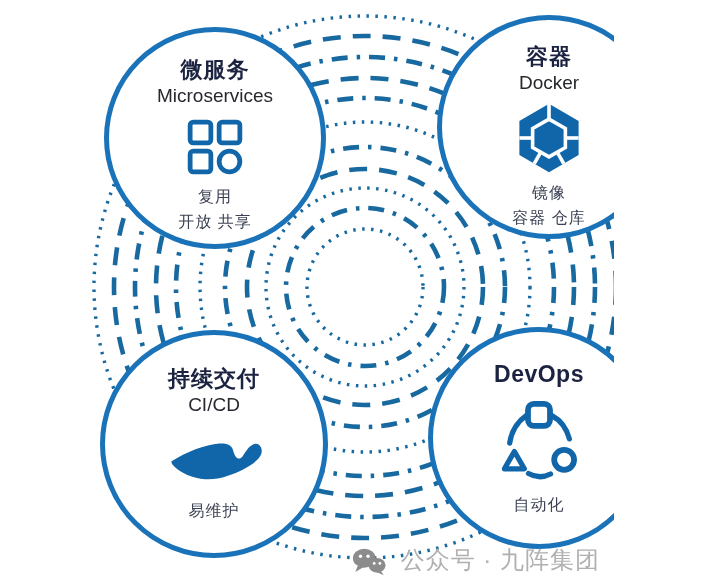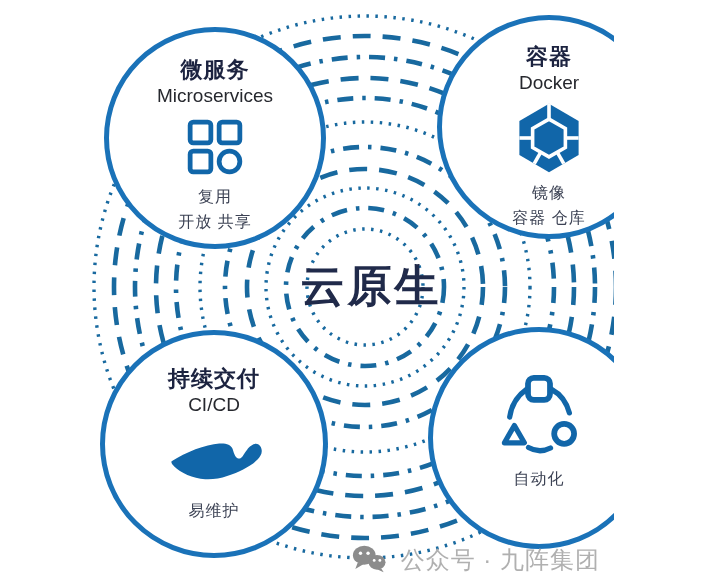--- a/index.html
+++ b/index.html
@@ -24,21 +24,21 @@
   .icon-grid{margin:10px 0 8px 0;}
   .icon-cube{margin:7px 0 6px 0;}
   .icon-hand{margin:13px 0 11px 0;}
   .icon-devops{margin:13px 0 10px 0;}
   #center-label{
     position:absolute;left:371px;top:286px;transform:translate(-50%,-50%);z-index:2;
     font-size:44px;font-weight:700;color:#202a4a;letter-spacing:3px;white-space:nowrap;
   }
   #watermark{
     position:absolute;right:14px;bottom:11px;z-index:3;
-    display:flex;align-items:flex-start;gap:15px;
+    display:flex;align-items:flex-end;gap:15px;
   }
   #watermark-text{font-size:24px;color:#b0b0b0;letter-spacing:1px;white-space:nowrap;}
 </style>
 </head>
 <body>
 
 <div id="stage">
 
   <svg id="rings" width="714" height="587">
       <circle cx="365" cy="287" r="58" fill="none" stroke="#18699f" stroke-width="3.4" stroke-dasharray="2.5 6.5"></circle>
@@ -100,36 +100,36 @@
         C114 18.5 115.5 24 112.5 29
         C108.5 35.5 101 40.5 93 44.5
         C82 50 66 56.5 50 55.5
         C36 54.5 22 48 15 41
         C13 39 11 37 12 35 Z"></path>
     </svg>
     <div class="node-line">易维护</div>
   </div>
 
   <div class="node node-br">
+    <div class="node-title node-title-latin">DevOps</div>
     <svg class="icon-devops" width="88" height="82" viewBox="0 0 84 78">
       <g fill="none" stroke="#1166a9">
         <rect x="31.5" y="3.5" width="21" height="21" rx="5.5" stroke-width="5.5"></rect>
         <polygon points="18.5,49 28,65.5 9,65.5" stroke-width="5" stroke-linejoin="round"></polygon>
         <circle cx="66" cy="57" r="9.5" stroke-width="5.5"></circle>
         <g stroke-width="5" stroke-linecap="round">
           <path d="M14 41 Q16.5 24 30 14.5"></path>
           <path d="M54 14.5 Q67 21.5 71 37"></path>
           <path d="M32 70 Q42.5 76 53 70.5"></path>
         </g>
       </g>
     </svg>
     <div class="node-line">自动化</div>
   </div>
 
-  <div id="center-label">云原生</div>
 
   <div id="watermark">
     <svg width="34" height="29" viewBox="0 0 36 30">
       <g fill="#8c8c8c">
         <ellipse cx="13" cy="11.5" rx="12" ry="10"></ellipse>
         <polygon points="6,19.5 3.5,26 12.5,20.8"></polygon>
         <ellipse cx="26.5" cy="19" rx="9" ry="7.8"></ellipse>
         <polygon points="31,25.5 33.5,29.5 26.5,26.3"></polygon>
       </g>
       <g fill="#ffffff">

